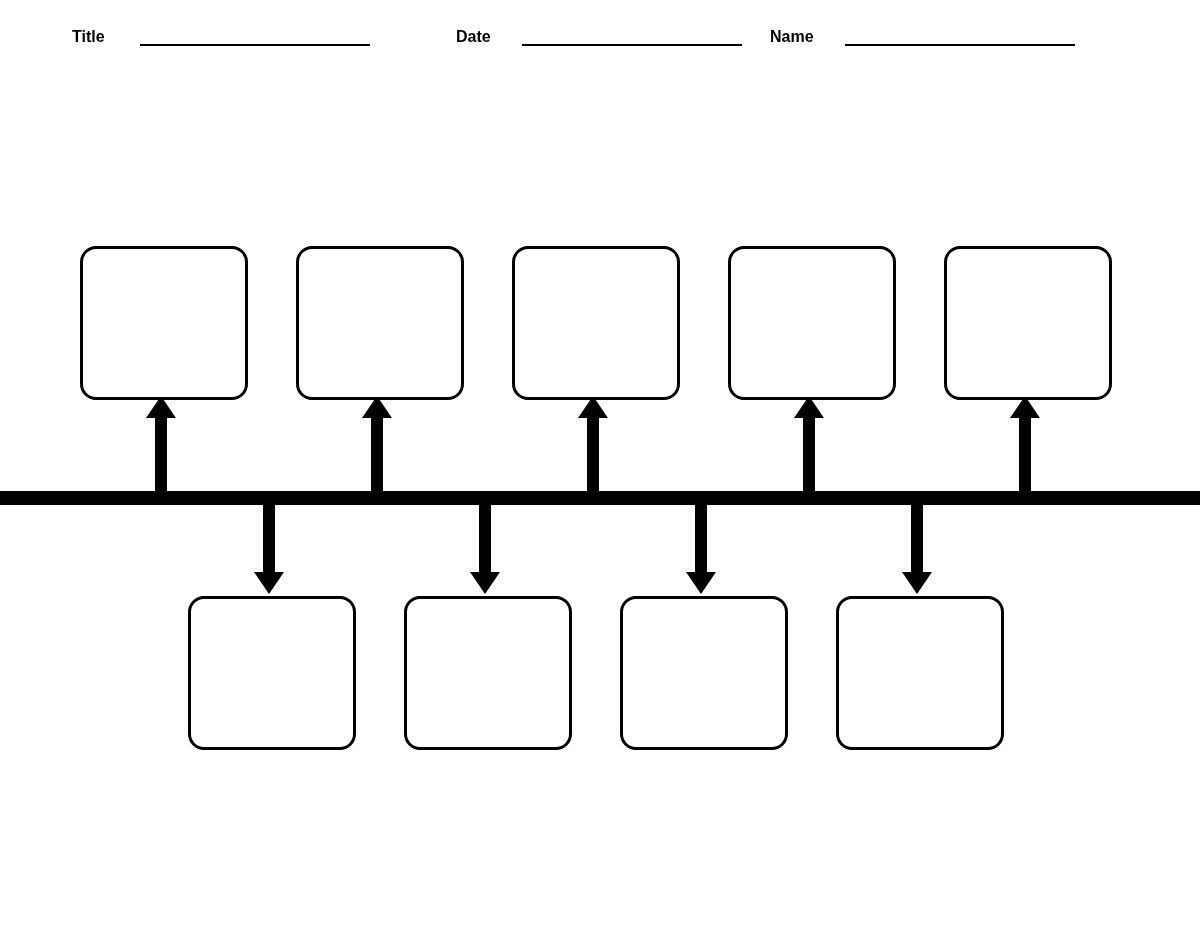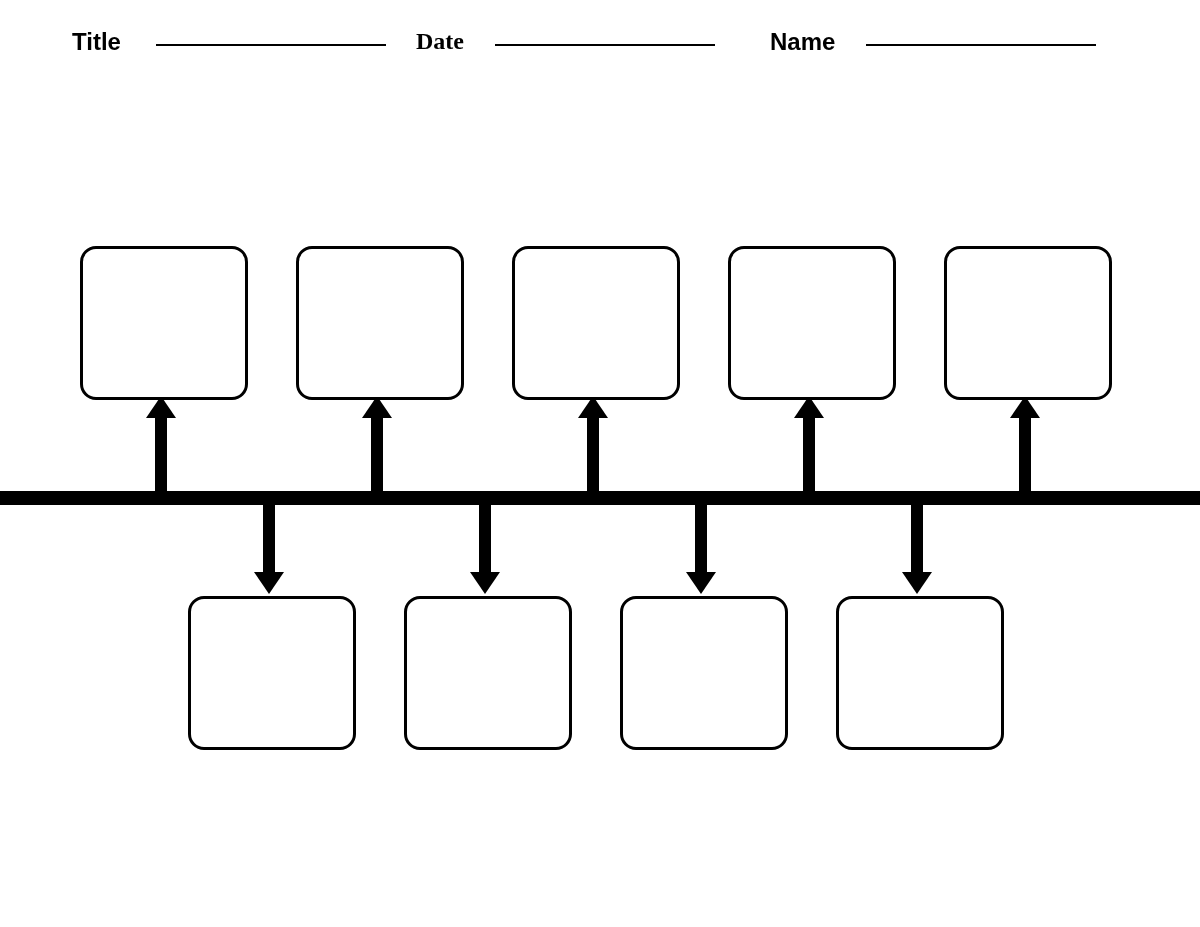--- a/index.html
+++ b/index.html
@@ -1,32 +1,32 @@
 <!DOCTYPE html>
 <html><head>
 <meta charset="utf-8">
 <style>
   html,body{margin:0;padding:0;background:#fff;font-family:Arial,Helvetica,sans-serif;}
   .page{position:relative;width:1200px;height:927px;}
   .header{position:absolute;top:28px;left:0;width:100%;}
-  .field{position:absolute;display:flex;align-items:flex-start;font-weight:700;font-size:24px;gap:29px;}
+  .field{position:absolute;display:flex;align-items:flex-start;font-weight:700;font-size:16px;gap:29px;}
   .field .line{display:inline-block;border-bottom:2px solid #000;height:16px;}
   .box{background:#fff;border:3px solid #000;border-radius:16px;position:absolute;}
 </style>
 </head>
 <body>
 
 <div class="page">
 
   <div class="header">
     <div class="field" style="left:72px;">
       <span>Title</span>
       <span class="line" style="width:230px;margin-left:6px;"></span>
     </div>
-    <div class="field" style="left:416px;font-family:Liberation Serif, serif;">
+    <div class="field" style="left:456px;">
       <span>Date</span>
       <span class="line" style="width:220px;margin-left:2px;"></span>
     </div>
     <div class="field" style="left:770px;">
       <span>Name</span>
       <span class="line" style="width:230px;margin-left:2px;"></span>
     </div>
   </div>
 
   <svg id="tl-svg" width="1200" height="927" style="position:absolute;left:0;top:0;">

